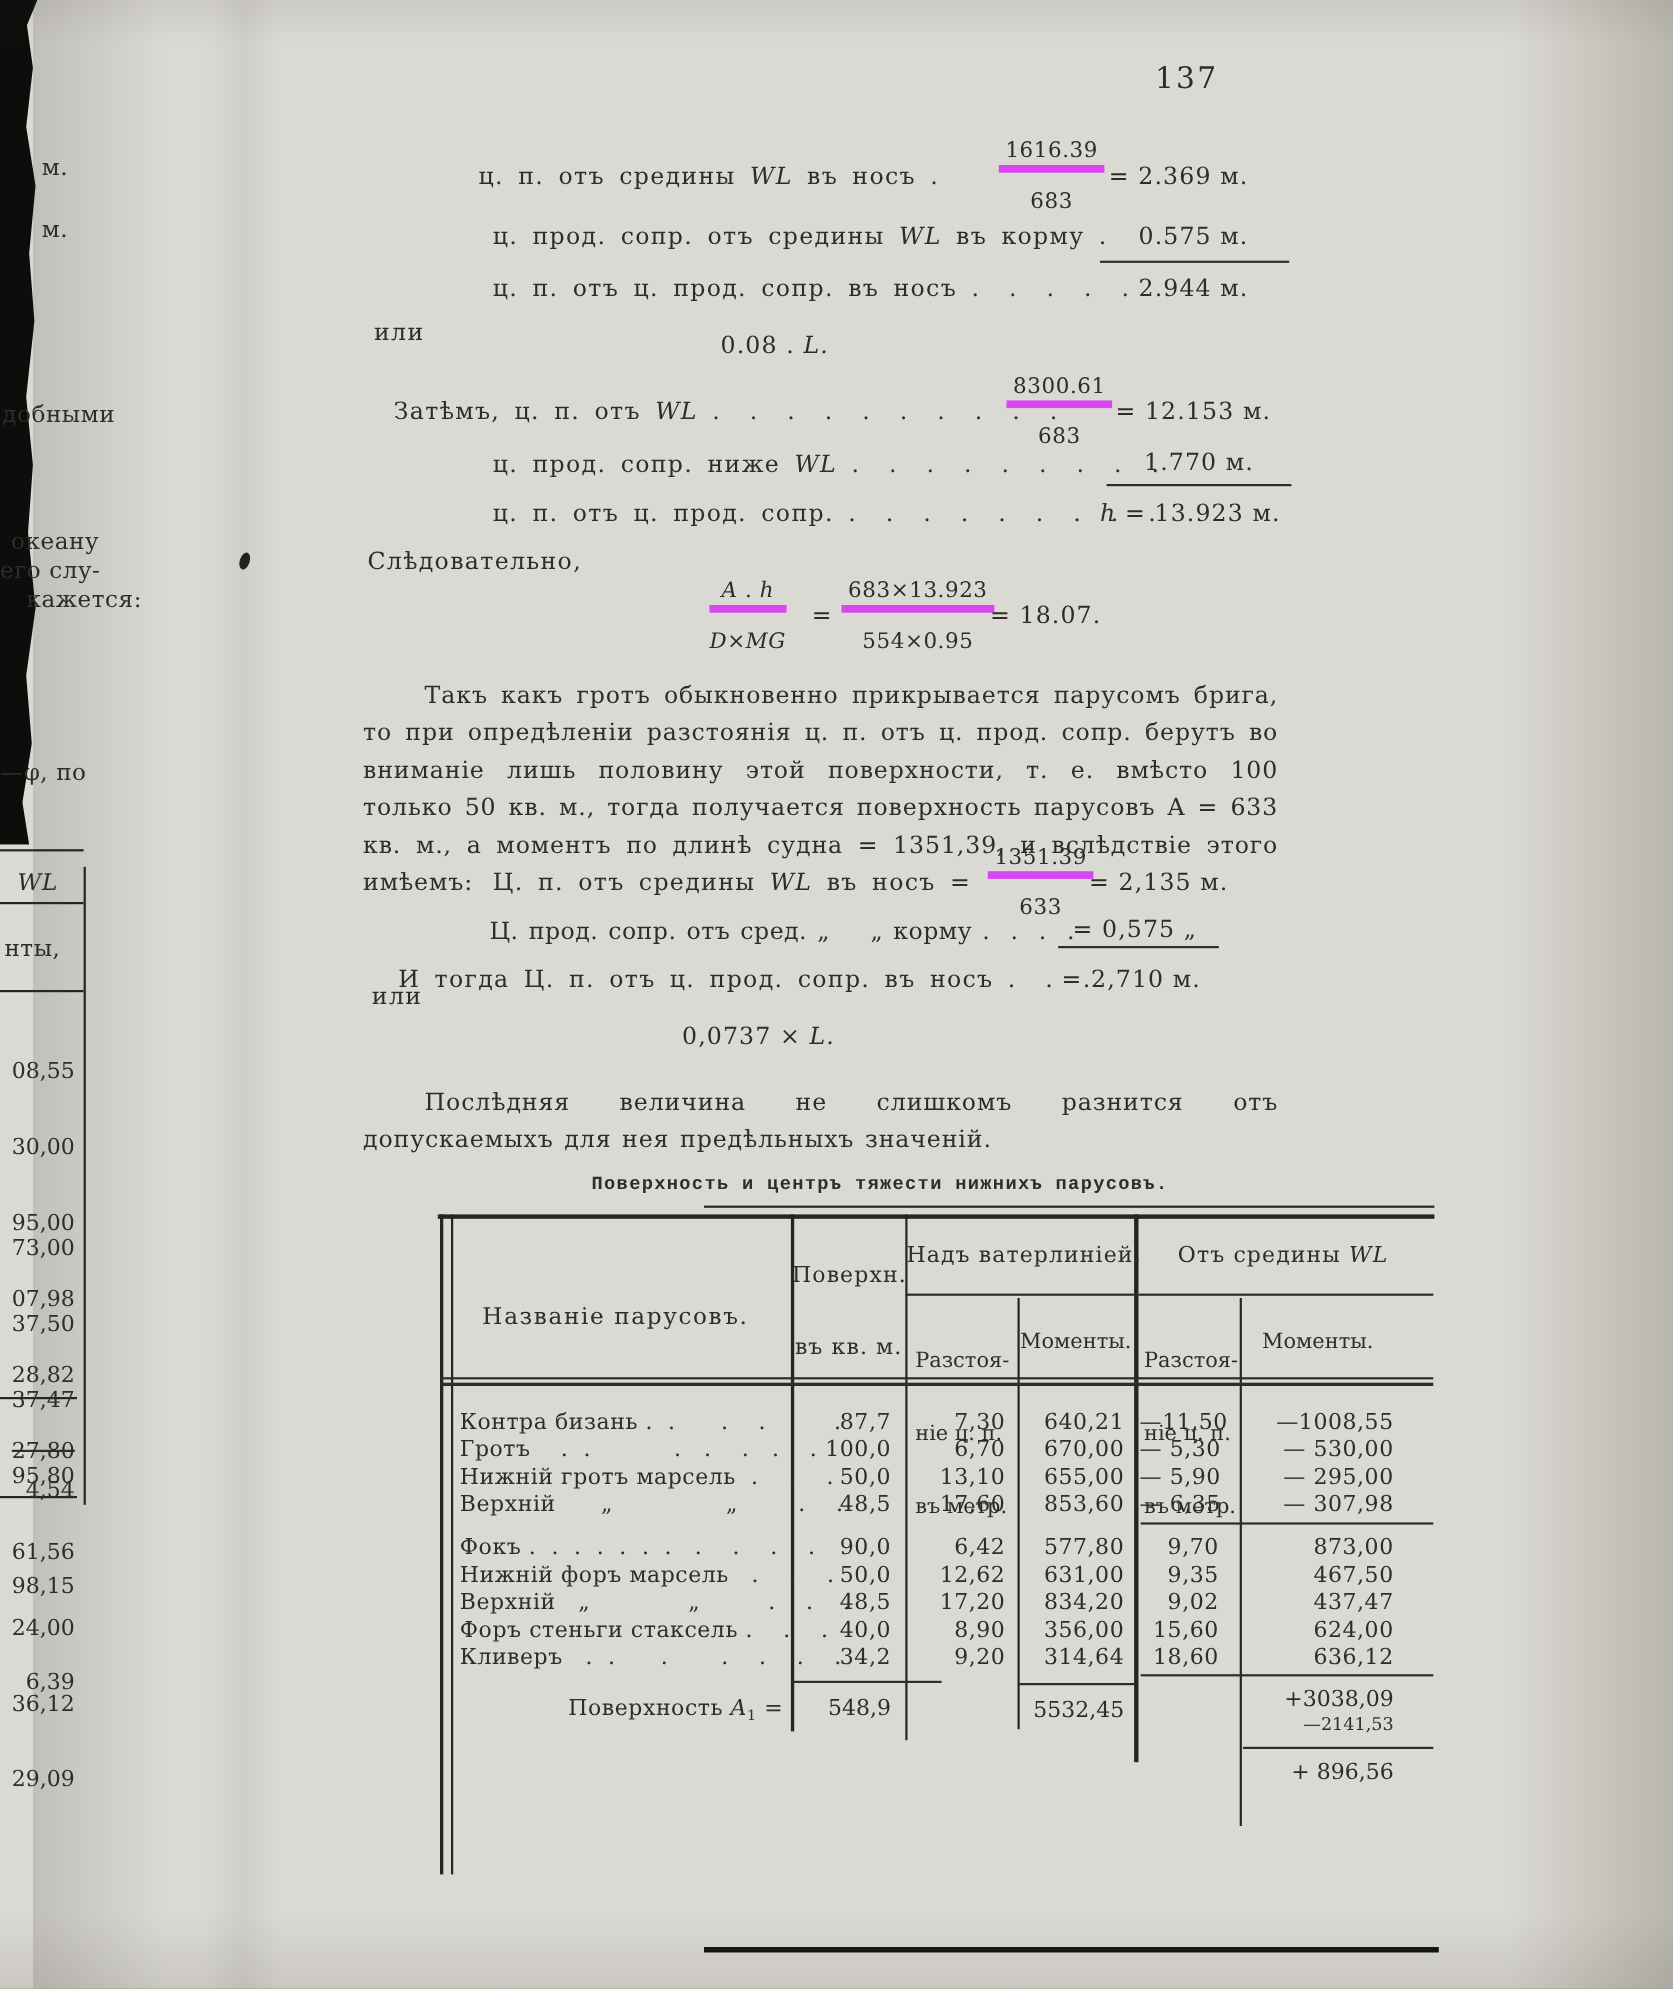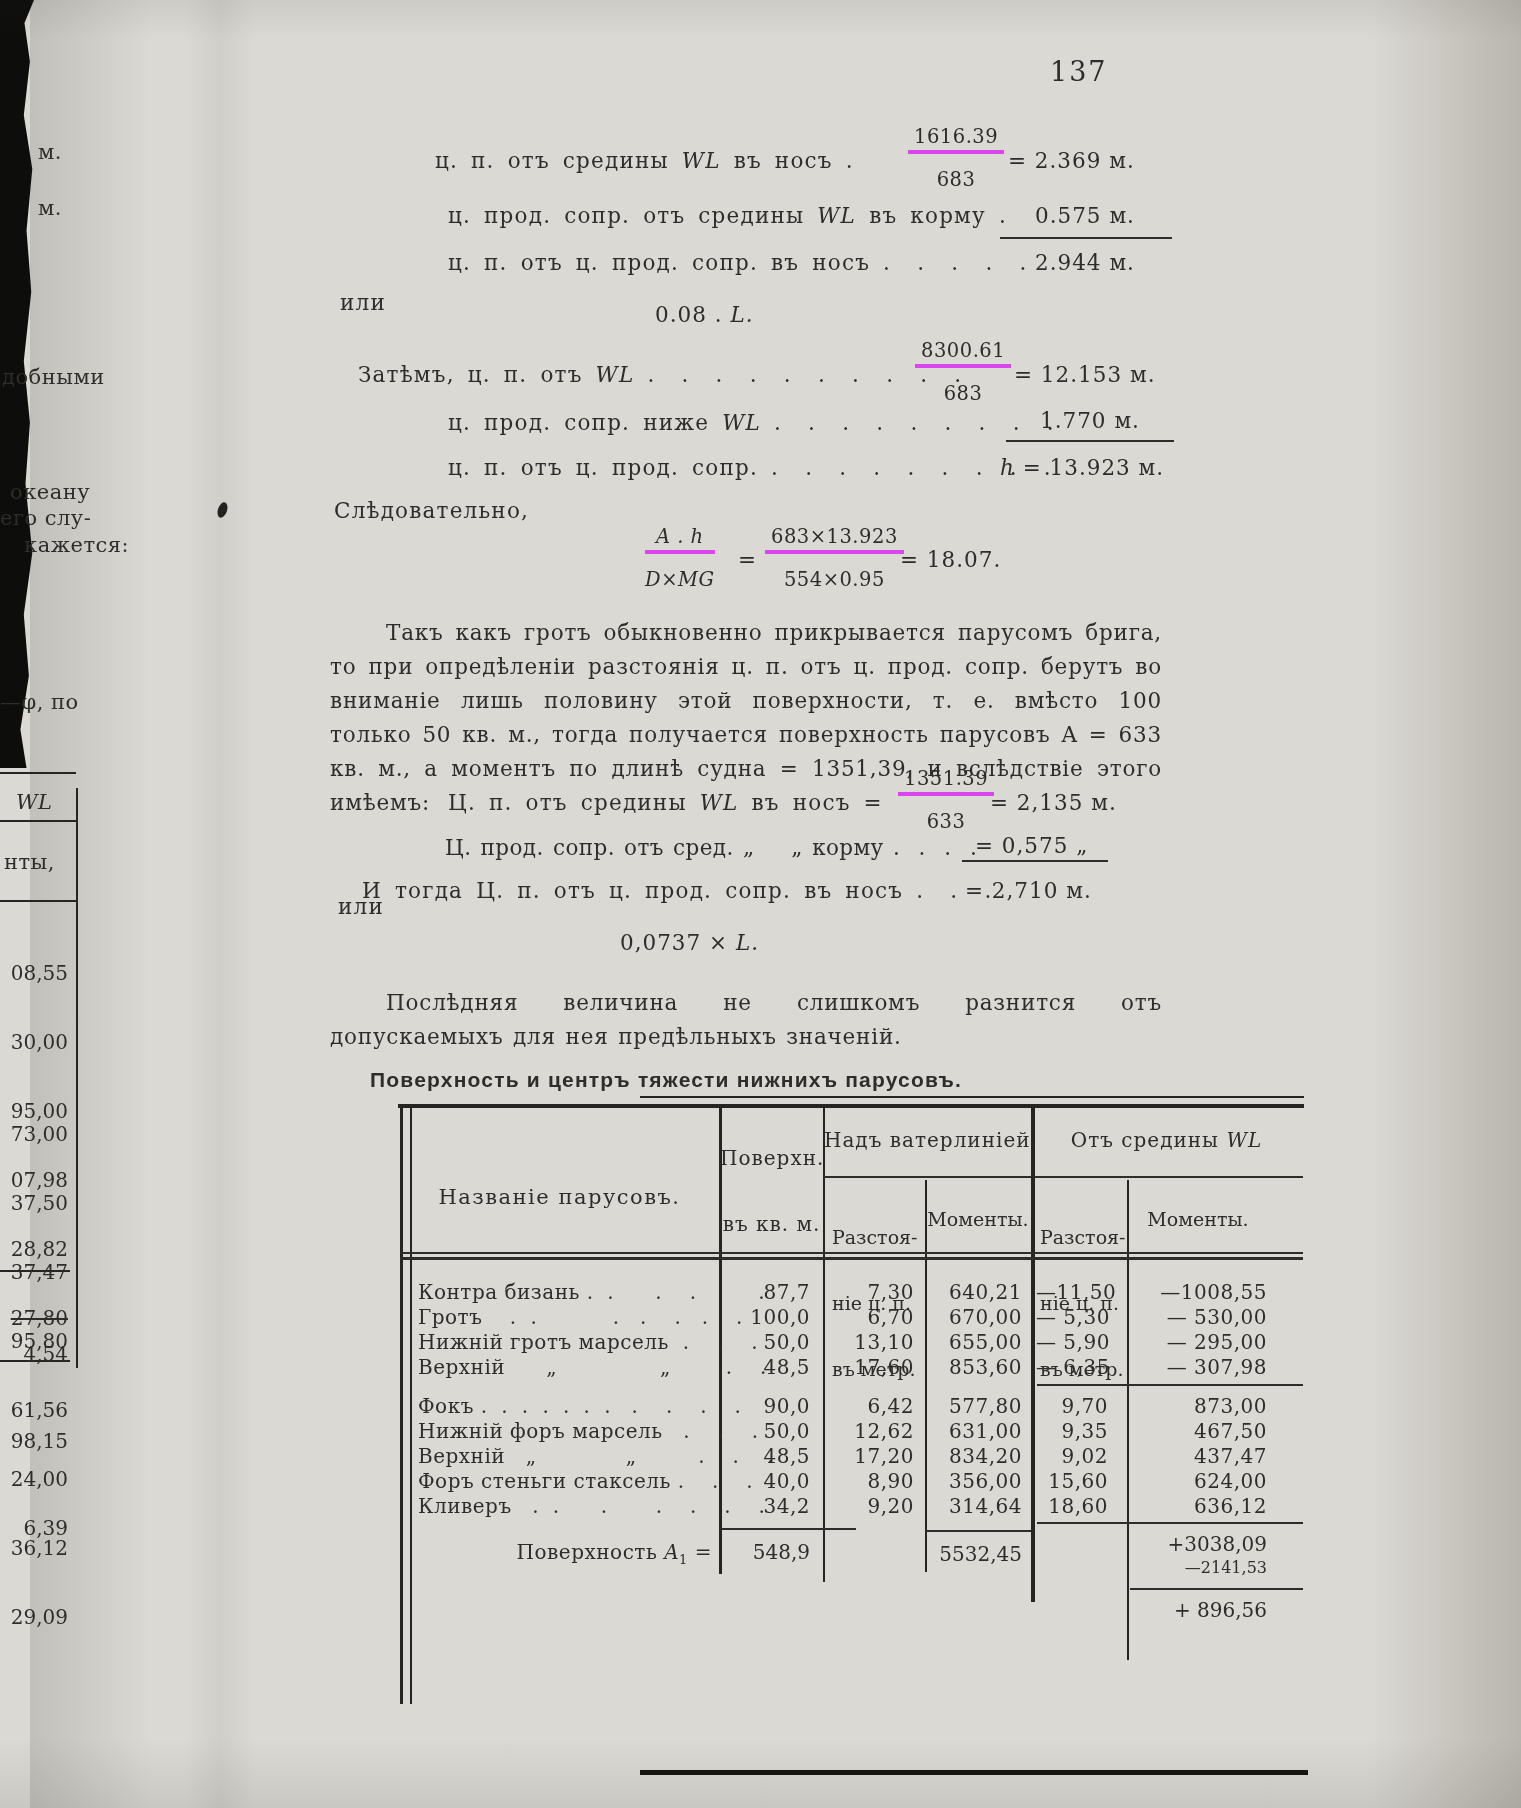--- a/index.html
+++ b/index.html
@@ -8,27 +8,27 @@
     background:#dbd9d3;
     font-family:"DejaVu Serif", serif;
     color:#2e2d2a;
   }
   .abs{position:absolute;}
   .t{position:absolute; white-space:pre; color:#2e2d2a;}
   .eq{font-size:21.5px; letter-spacing:1.2px; word-spacing:5px;}
   .val{font-size:21.5px; letter-spacing:1px;}
   .it{font-style:italic;}
   .frac{position:absolute; text-align:center; font-size:19.5px; line-height:1.12; letter-spacing:.5px; color:#2e2d2a;}
-  .frac .fn{display:block; padding:0 6px 2px; border-bottom:4px solid #d946ef;}
+  .frac .fn{display:block; padding:0 6px 2px; border-bottom:7px solid #d946ef;}
   .frac .fd{display:block; padding-top:15px;}
   .rule{position:absolute; background:#2e2d2a; height:2px;}
   .vline{position:absolute; background:#262522;}
   .hline{position:absolute; background:#262522;}
   .para{position:absolute; font-size:21.5px; line-height:34px; text-align:justify; text-indent:56px; letter-spacing:.8px; word-spacing:2px;}
-  .title{font-family:Liberation Sans, sans-serif; font-weight:bold; font-size:21px; letter-spacing:1.2px; }
+  .title{font-family:Liberation Mono, monospace; font-weight:bold; font-size:17px; letter-spacing:1.2px; text-align:center;}
   .th{font-size:20px; letter-spacing:1px;}
   .cells{position:absolute;}
   .cells .trow{height:25px; line-height:25px; font-size:20px; white-space:pre; letter-spacing:.5px;}
   .cells .trow:nth-child(5){margin-top:14px;}
   .num-col{text-align:right;}
   .strike{text-decoration:line-through;}
   .mfrag{font-size:21px; letter-spacing:.5px;}
   .mnums{font-size:20px; line-height:23px; text-align:right; width:68px; white-space:pre;}
   .shadow-right{position:absolute; right:0; top:0; width:150px; height:100%;
     background:linear-gradient(to right, rgba(62,56,44,0), rgba(62,56,44,0.22));}

